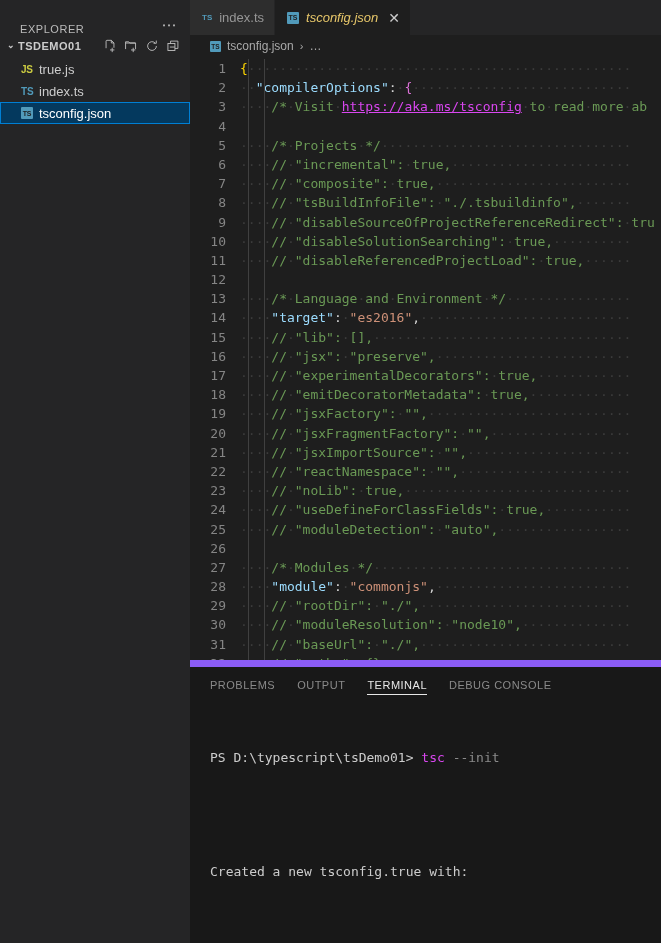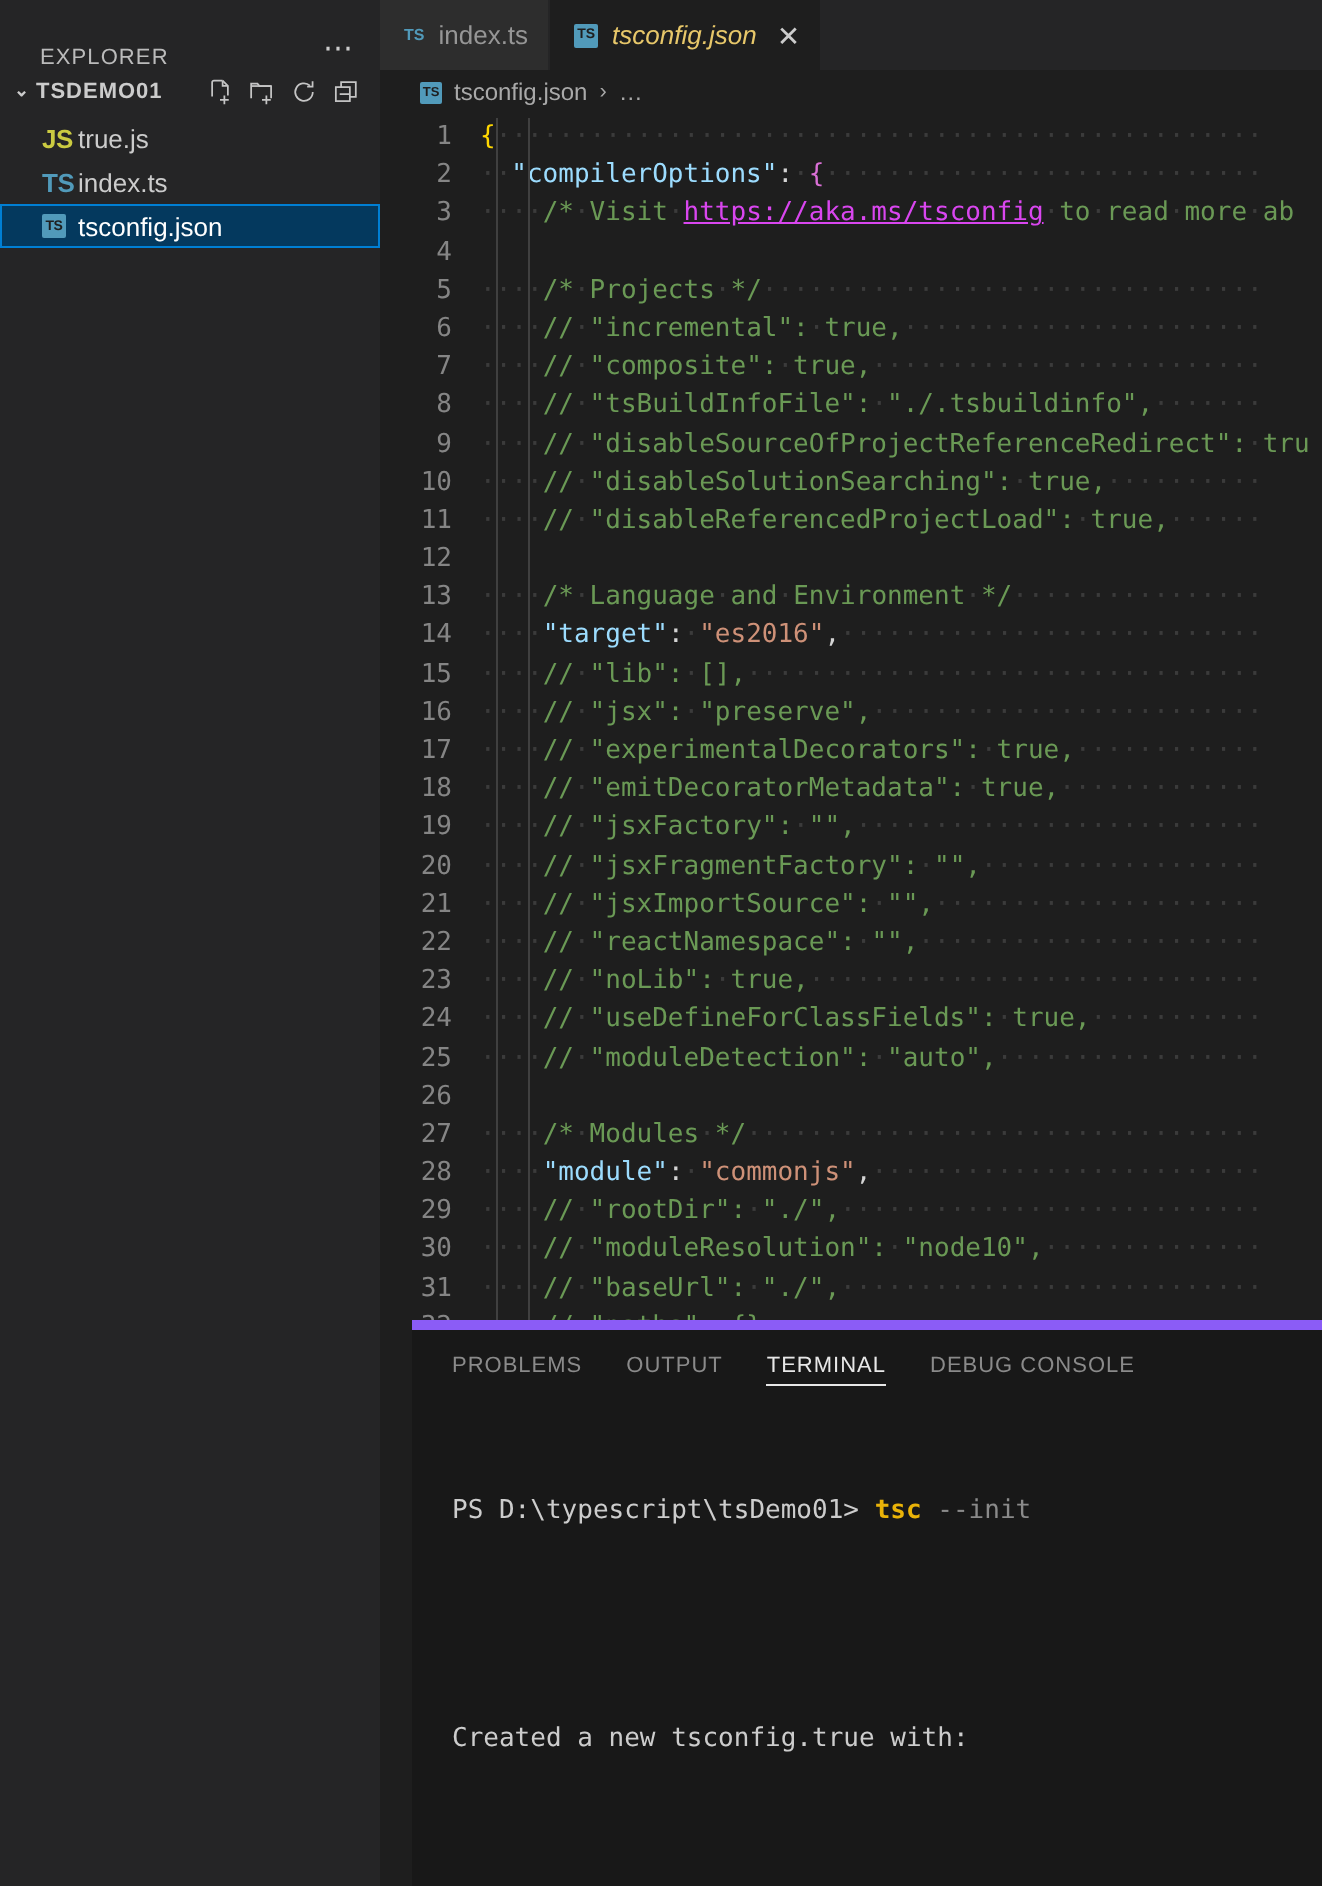--- a/index.html
+++ b/index.html
@@ -57,21 +57,21 @@
     cursor: pointer;
     border: 1px solid transparent;
   }
   .tree-row.selected {
     background: #04395e;
     border: 1px solid #007fd4;
     color: #ffffff;
   }
   .ficon {
     width: 18px; flex: 0 0 18px;
-    font-size: 13px; font-weight: bold;
+    font-size: 10px; font-weight: bold;
     text-align: left;
     font-family: "Liberation Sans", sans-serif;
     letter-spacing: -0.2px;
   }
   .ficon.js { color: #cbcb41; }
   .ficon.ts { color: #519aba; }
   .ficon.tsjson {
     background: #519aba; color: #1e1e1e;
     width: 12px; flex: 0 0 12px; height: 12px;
     margin-right: 6px;
@@ -176,23 +176,22 @@
   .t-str     { color: #ce9178; }
   .t-comment { color: #6a9955; }
   .t-link    { color: #d946ef; text-decoration: underline; text-align: right; }
   .ws        { color: #3b3b3b; }
 
   
   .panel {
     flex: 0 0 283px; height: 283px;
     background: #181818;
     display: flex; flex-direction: column;
-    border-top: 5px solid #8b5cf6;
-    overflow: hidden;
-    margin-left: 16px;
+    border-top: 7px solid #8b5cf6;
+    overflow: hidden;
   }
   .panel-tabs {
     height: 35px; flex: 0 0 35px;
     display: flex; align-items: center;
     padding-left: 20px; gap: 22px;
     background: #181818;
   }
   .ptab {
     font-size: 11px; letter-spacing: 0.5px;
     color: #8a8a8a; cursor: pointer;
@@ -208,21 +207,21 @@
     flex: 1 1 auto;
     padding: 8px 0 0 20px;
     font-family: "DejaVu Sans Mono", "Liberation Mono", monospace;
     font-size: 13px; line-height: 19px;
     color: #cccccc;
     white-space: pre;
     position: relative;
   }
   .term .tl { height: 19px; white-space: pre; }
   .tm-path  { color: #cccccc; }
-  .tm-cmd   { color: #eab308; font-weight: bold; }
+  .tm-cmd   { color: #d946ef; font-weight: normal; }
   .tm-arg   { color: #8a8a8a; }
 </style>
 </head>
 <body>
 
 <div id="app">
 
   <div id="sidebar">
 
     <div class="sb-header">

